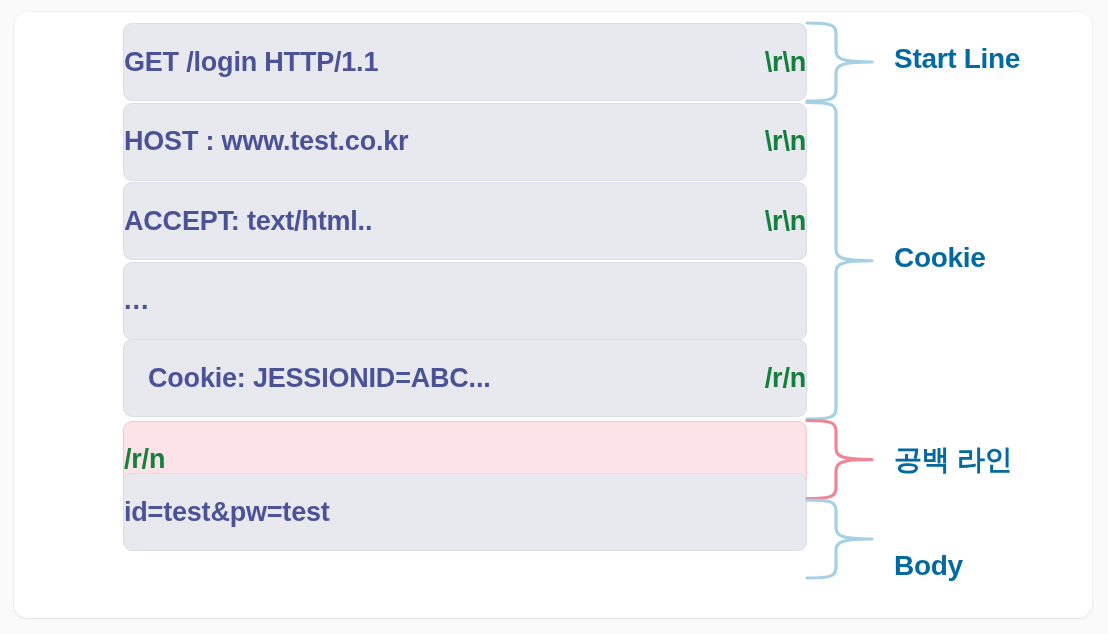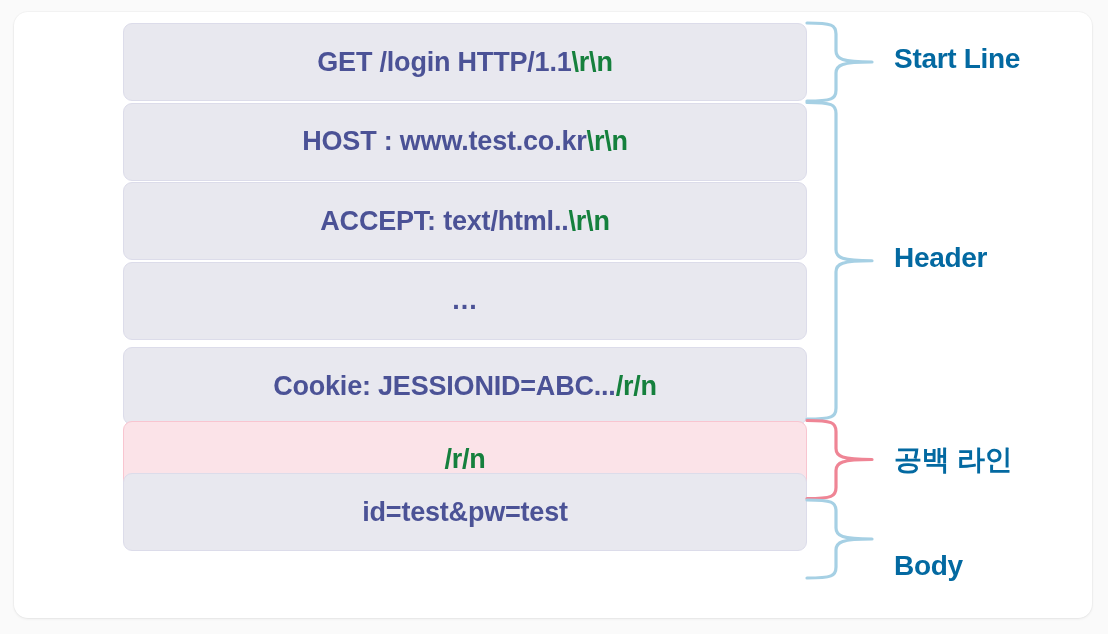--- a/index.html
+++ b/index.html
@@ -40,21 +40,21 @@
     position: absolute;
     left: 0;
     width: 684px;
     height: 78px;
     box-sizing: border-box;
     border-radius: 9px;
     background: #e8e8ef;
     border: 1px solid #dcdcea;
     display: flex;
     align-items: center;
-    justify-content: center;
+    justify-content: space-between;
     font-size: 27px;
     font-weight: bold;
     letter-spacing: -0.2px;
     color: #4b5296;
     white-space: pre;
   }
   .row.blank {
     background: #fbe3e8;
     border: 1px solid #f8c5d0;
   }
@@ -89,29 +89,29 @@
 </head>
 <body>
 
 <div id="card">
 
   <div id="rows">
       <div class="row" style="top: 0px;"><span>GET /login HTTP/1.1</span><span class="rn">\r\n</span></div>
       <div class="row" style="top: 79.5px;"><span>HOST : www.test.co.kr</span><span class="rn">\r\n</span></div>
       <div class="row" style="top: 159px;"><span>ACCEPT: text/html..</span><span class="rn">\r\n</span></div>
       <div class="row" style="top: 238.5px;"><span class="dots">...</span></div>
-      <div class="row" style="top: 324px;"><span>Cookie: JESSIONID=ABC...</span><span class="rn">/r/n</span></div>
+      <div class="row" style="top: 316px; padding-left: 24px;"><span>Cookie: JESSIONID=ABC...</span><span class="rn">/r/n</span></div>
       <div class="row blank" style="top: 397.5px;"><span class="rn">/r/n</span></div>
       <div class="row" style="top: 450px;"><span>id=test&amp;pw=test</span></div>
     </div>
 
   <svg id="braces" viewBox="0 0 1078 606" width="1078" height="606" xmlns="http://www.w3.org/2000/svg" aria-hidden="true">
       <path d="M 793 11 C 818 11 822 13 822 22 L 822 39 C 822 47 828 50 858 50 C 828 50 822 53 822 61 L 822 78 C 822 87 818 89 793 89" fill="none" stroke="#a6d0e4" stroke-width="3.2" stroke-linecap="round" stroke-linejoin="round"></path>
       <path d="M 793 90.5 C 818 90.5 822 92.5 822 101.5 L 822 237.75 C 822 245.75 828 248.75 858 248.75 C 828 248.75 822 251.75 822 259.75 L 822 396 C 822 405 818 407 793 407" fill="none" stroke="#a6d0e4" stroke-width="3.2" stroke-linecap="round" stroke-linejoin="round"></path>
       <path d="M 793 408.5 C 818 408.5 822 410.5 822 419.5 L 822 436.5 C 822 444.5 828 447.5 858 447.5 C 828 447.5 822 450.5 822 458.5 L 822 475.5 C 822 484.5 818 486.5 793 486.5" fill="none" stroke="#ef8595" stroke-width="3.2" stroke-linecap="round" stroke-linejoin="round"></path>
       <path d="M 793 488 C 818 488 822 490 822 499 L 822 516 C 822 524 828 527 858 527 C 828 527 822 530 822 538 L 822 555 C 822 564 818 566 793 566" fill="none" stroke="#a6d0e4" stroke-width="3.2" stroke-linecap="round" stroke-linejoin="round"></path>
     </svg>
 
 <div class="brace-label" style="left: 880px; top: 31px;">Start Line</div>
-    <div class="brace-label" style="left: 880px; top: 229.75px;">Header</div>
+    <div class="brace-label" style="left: 880px; top: 229.75px;">Cookie</div>
     <div class="brace-label" style="left: 880px; top: 428.5px;">공백 라인</div>
     <div class="brace-label" style="left: 880px; top: 508px; margin-top: 30px;">Body</div>
   </div>
 
 </body></html>

